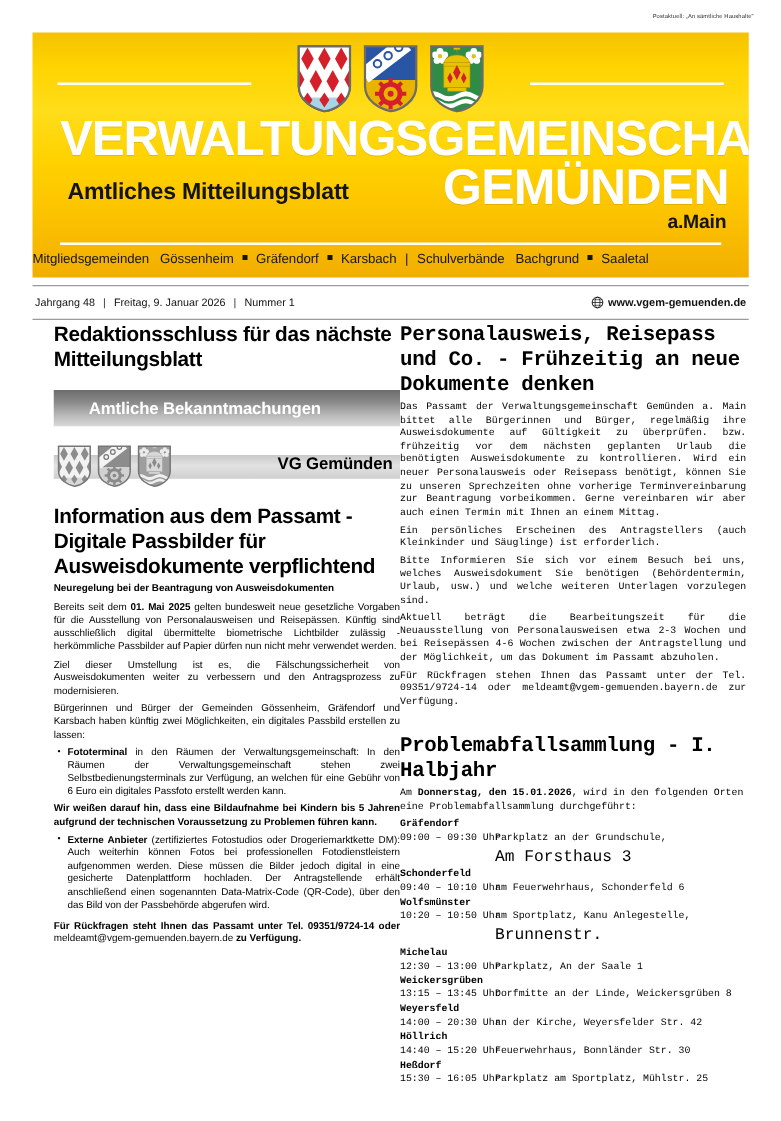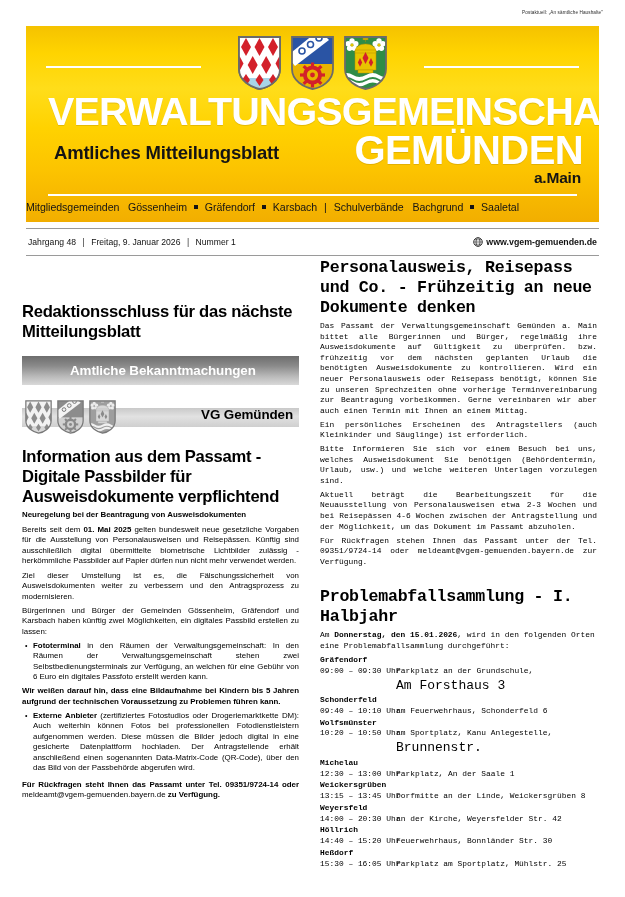--- a/index.html
+++ b/index.html
@@ -173,21 +173,21 @@
     gap: 3px;
   }
   .globe-icon { width: 10px; height: 10px; display: block; }
 
   
   .col {
     position: absolute;
     top: 258px;
     width: 277px;
   }
-  .col-left  { left: 22px; margin-top: 44px; }
+  .col-left  { left: 43px; }
   .col-right { left: 320px; font-family: Liberation Mono, monospace; }
 
   h1.head {
     font-size: 16.6px;
     font-weight: bold;
     line-height: 1.21;
     margin: 0 0 3px 0;
     letter-spacing: -0.25px;
     color: #000;
   }
@@ -233,21 +233,21 @@
 
   
   .banner-amtliche {
     width: 277px;
     height: 29px;
     margin: 14px 0 0 0;
     background: linear-gradient(180deg,#6d6d6d 0%, #8a8a8a 34%, #b9b9b9 70%, #d9d9d9 100%);
     display: flex;
     align-items: center;
     box-sizing: border-box;
-    padding-left: 48px;
+    padding-left: 28px;
   }
   .banner-amtliche span {
     color: #ffffff;
     font-size: 13.4px;
     font-weight: bold;
     letter-spacing: -0.1px;
   }
   .banner-vg {
     width: 277px;
     height: 36px;

